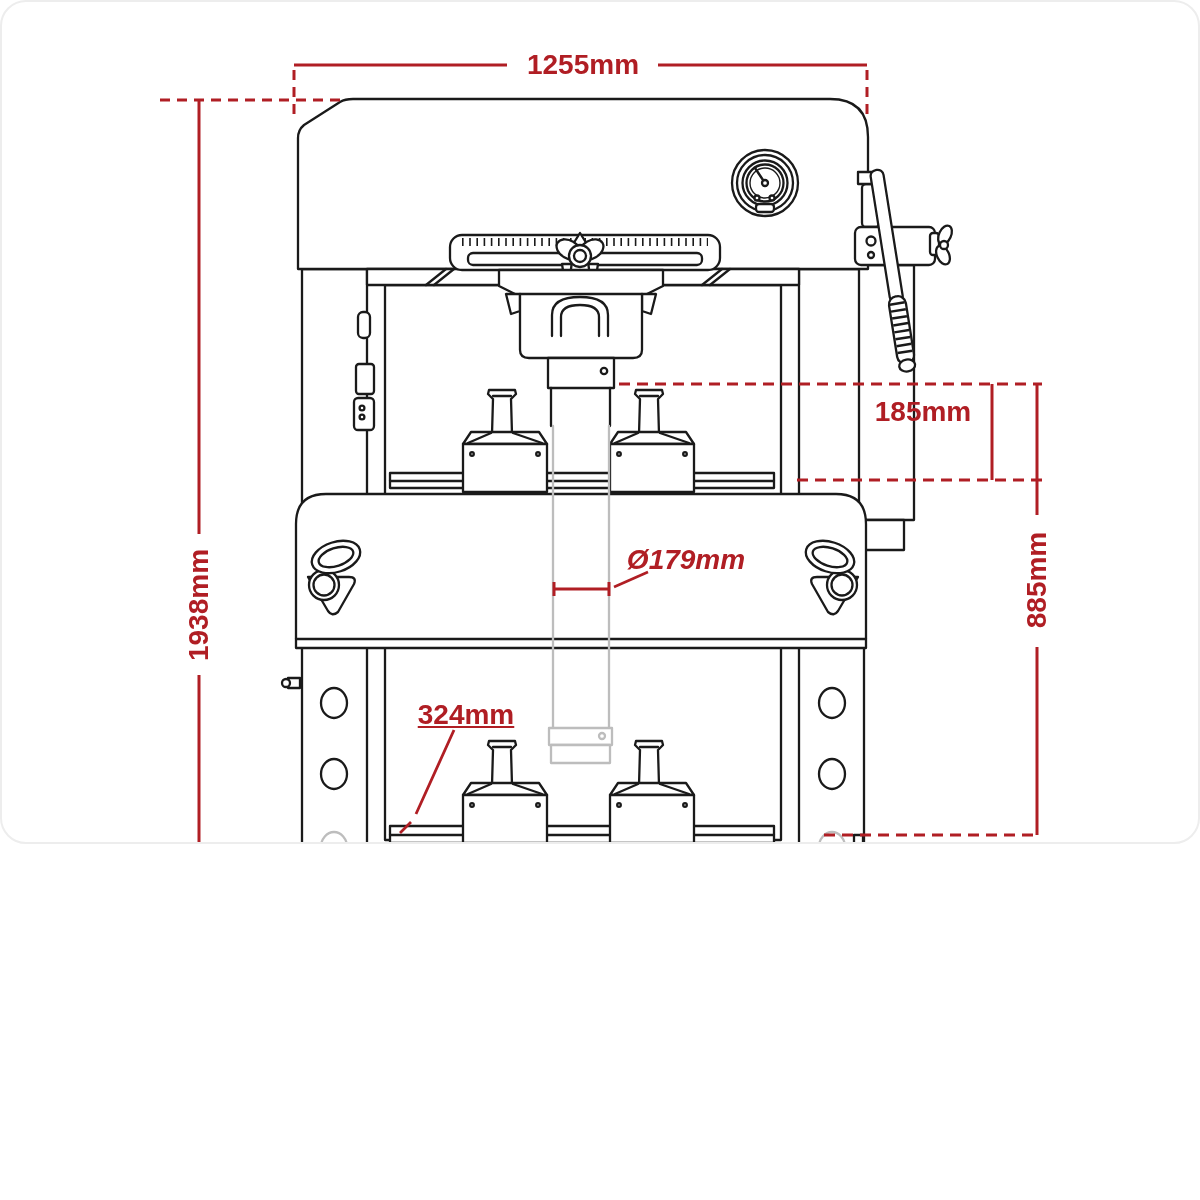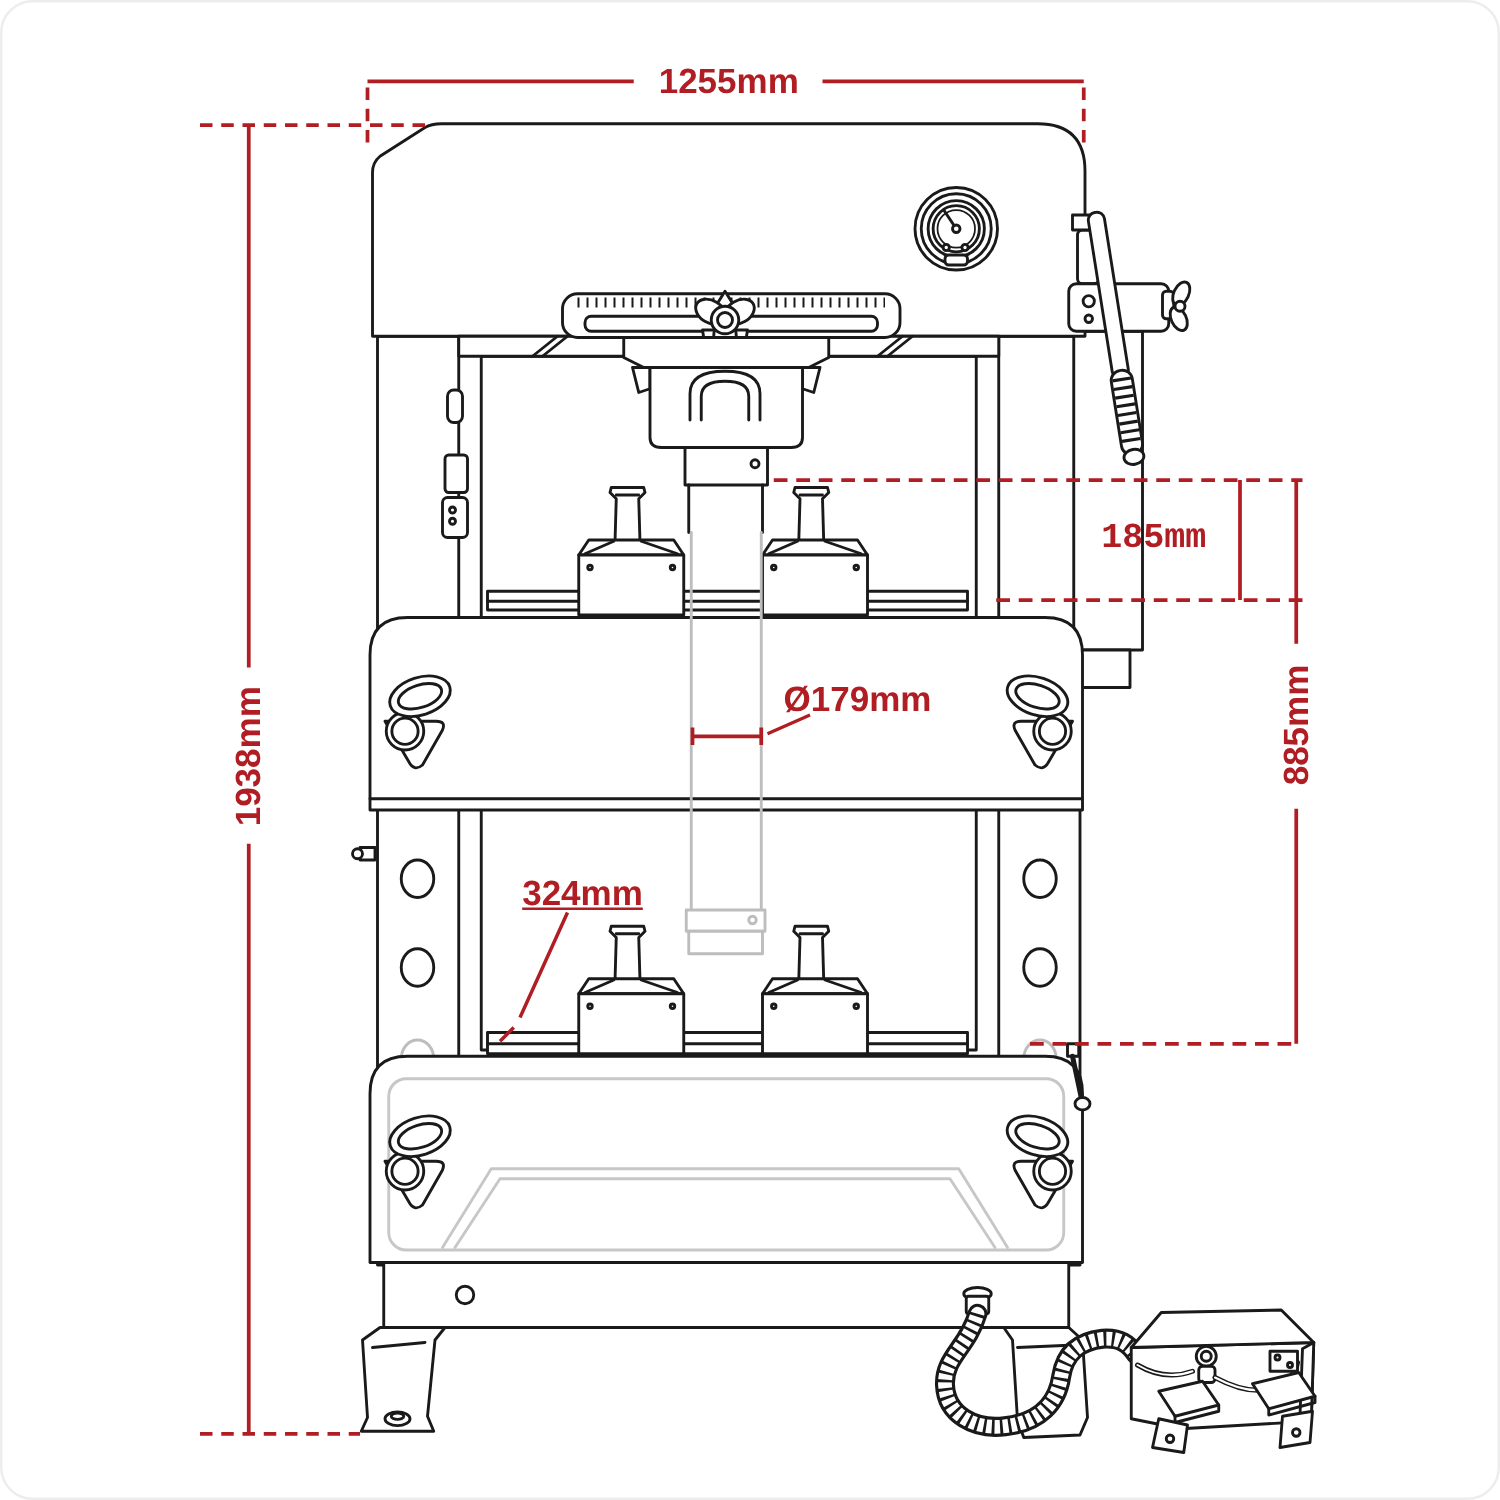--- a/index.html
+++ b/index.html
@@ -1,16 +1,16 @@
 <!DOCTYPE html>
 <html><head>
 <meta charset="utf-8">
 <style>
   html,body{margin:0;padding:0;background:#fff;}
-  .stage{position:relative;width:1200px;height:1200px;background:#fff;
+  .stage{position:relative;width:1200px;height:844px;background:#fff;
          border:2px solid #ededed;border-radius:26px;box-sizing:border-box;overflow:hidden;}
   .stage svg{position:absolute;left:0;top:0;}
   .dim-label{position:absolute;font:700 28px "Liberation Sans",sans-serif;color:#B01E24;
              white-space:nowrap;transform:translate(-50%,-50%);}
   .dim-label.vert{transform:translate(-50%,-50%) rotate(-90deg);}
 </style>
 </head>
 <body>
 
 <div class="stage">
@@ -250,17 +250,17 @@
       <path d="M646,570 L612,585" stroke-width="2.6"></path>
     </g>
     <g>
       <path d="M452,728 L414,812 M409,820 L398,831" stroke-width="2.8"></path>
     </g>
   </g>
 </svg>
 
   <div class="dim-label" style="left:581px;top:63px;">1255mm</div>
   <div class="dim-label vert" style="left:197px;top:603px;">1938mm</div>
-  <div class="dim-label" style="left:921px;top:429px;font-family:Liberation Mono, monospace;">185mm</div>
+  <div class="dim-label" style="left:921px;top:410px;">185mm</div>
   <div class="dim-label vert" style="left:1035px;top:578px;">885mm</div>
-  <div class="dim-label" style="left:684px;top:558px;">Ø179mm</div>
+  <div class="dim-label" style="left:684px;top:558px;font-style:italic;">Ø179mm</div>
   <div class="dim-label" style="left:464px;top:713px;text-decoration:underline;">324mm</div>
 </div>
 
 </body></html>

